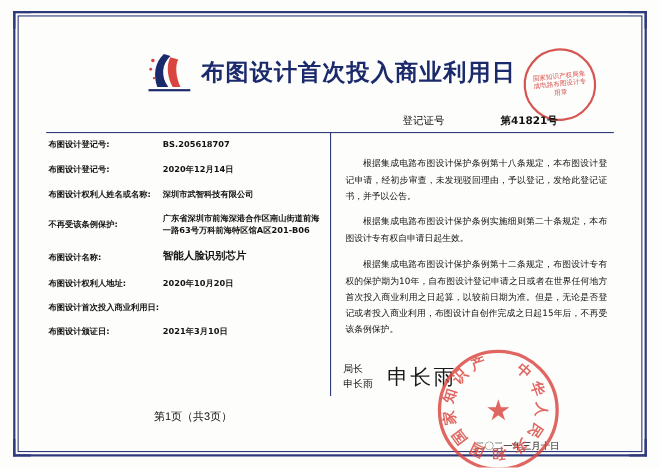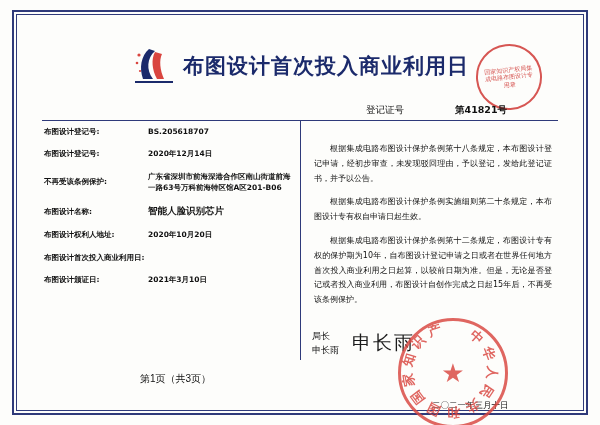--- a/index.html
+++ b/index.html
@@ -293,20 +293,24 @@
   <div class="left-col">
     <div class="field">
       <span class="f-label">布图设计登记号:</span>
       <span class="f-value">BS.205618707</span>
     </div>
     <div class="field">
       <span class="f-label">布图设计登记号:</span>
       <span class="f-value">2020年12月14日</span>
     </div>
     <div class="field">
+      <span class="f-label">布图设计权利人姓名或名称:</span>
+      <span class="f-value">深圳市武智科技有限公司</span>
+    </div>
+    <div class="field">
       <span class="f-label">不再受该条例保护:</span>
       <span class="f-value">广东省深圳市前海深港合作区南山街道前海一路63号万科前海特区馆A区201-B06</span>
     </div>
     <div class="field">
       <span class="f-label">布图设计名称:</span>
       <span class="f-value big">智能人脸识别芯片</span>
     </div>
     <div class="field">
       <span class="f-label">布图设计权利人地址:</span>
       <span class="f-value">2020年10月20日</span>

